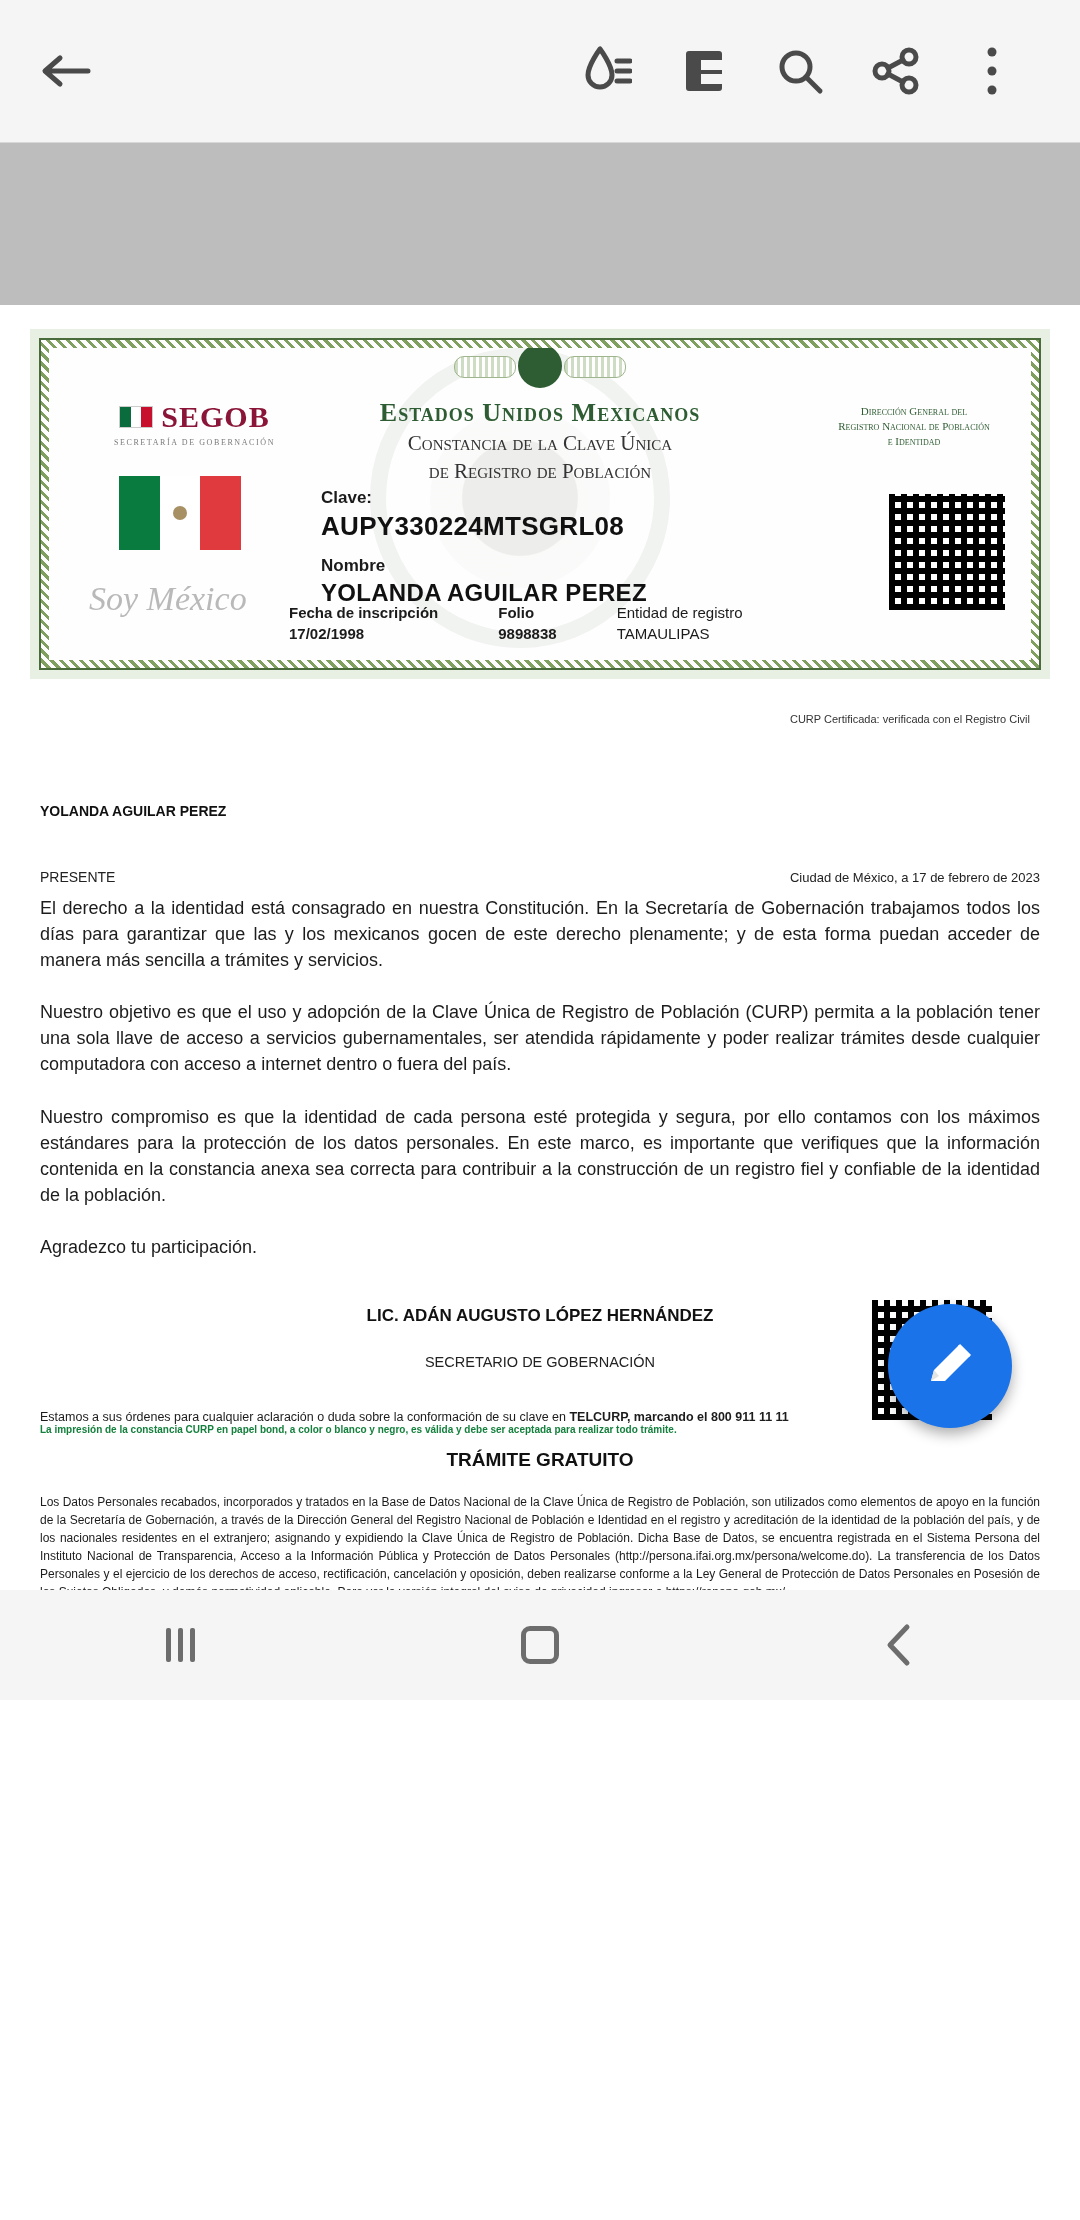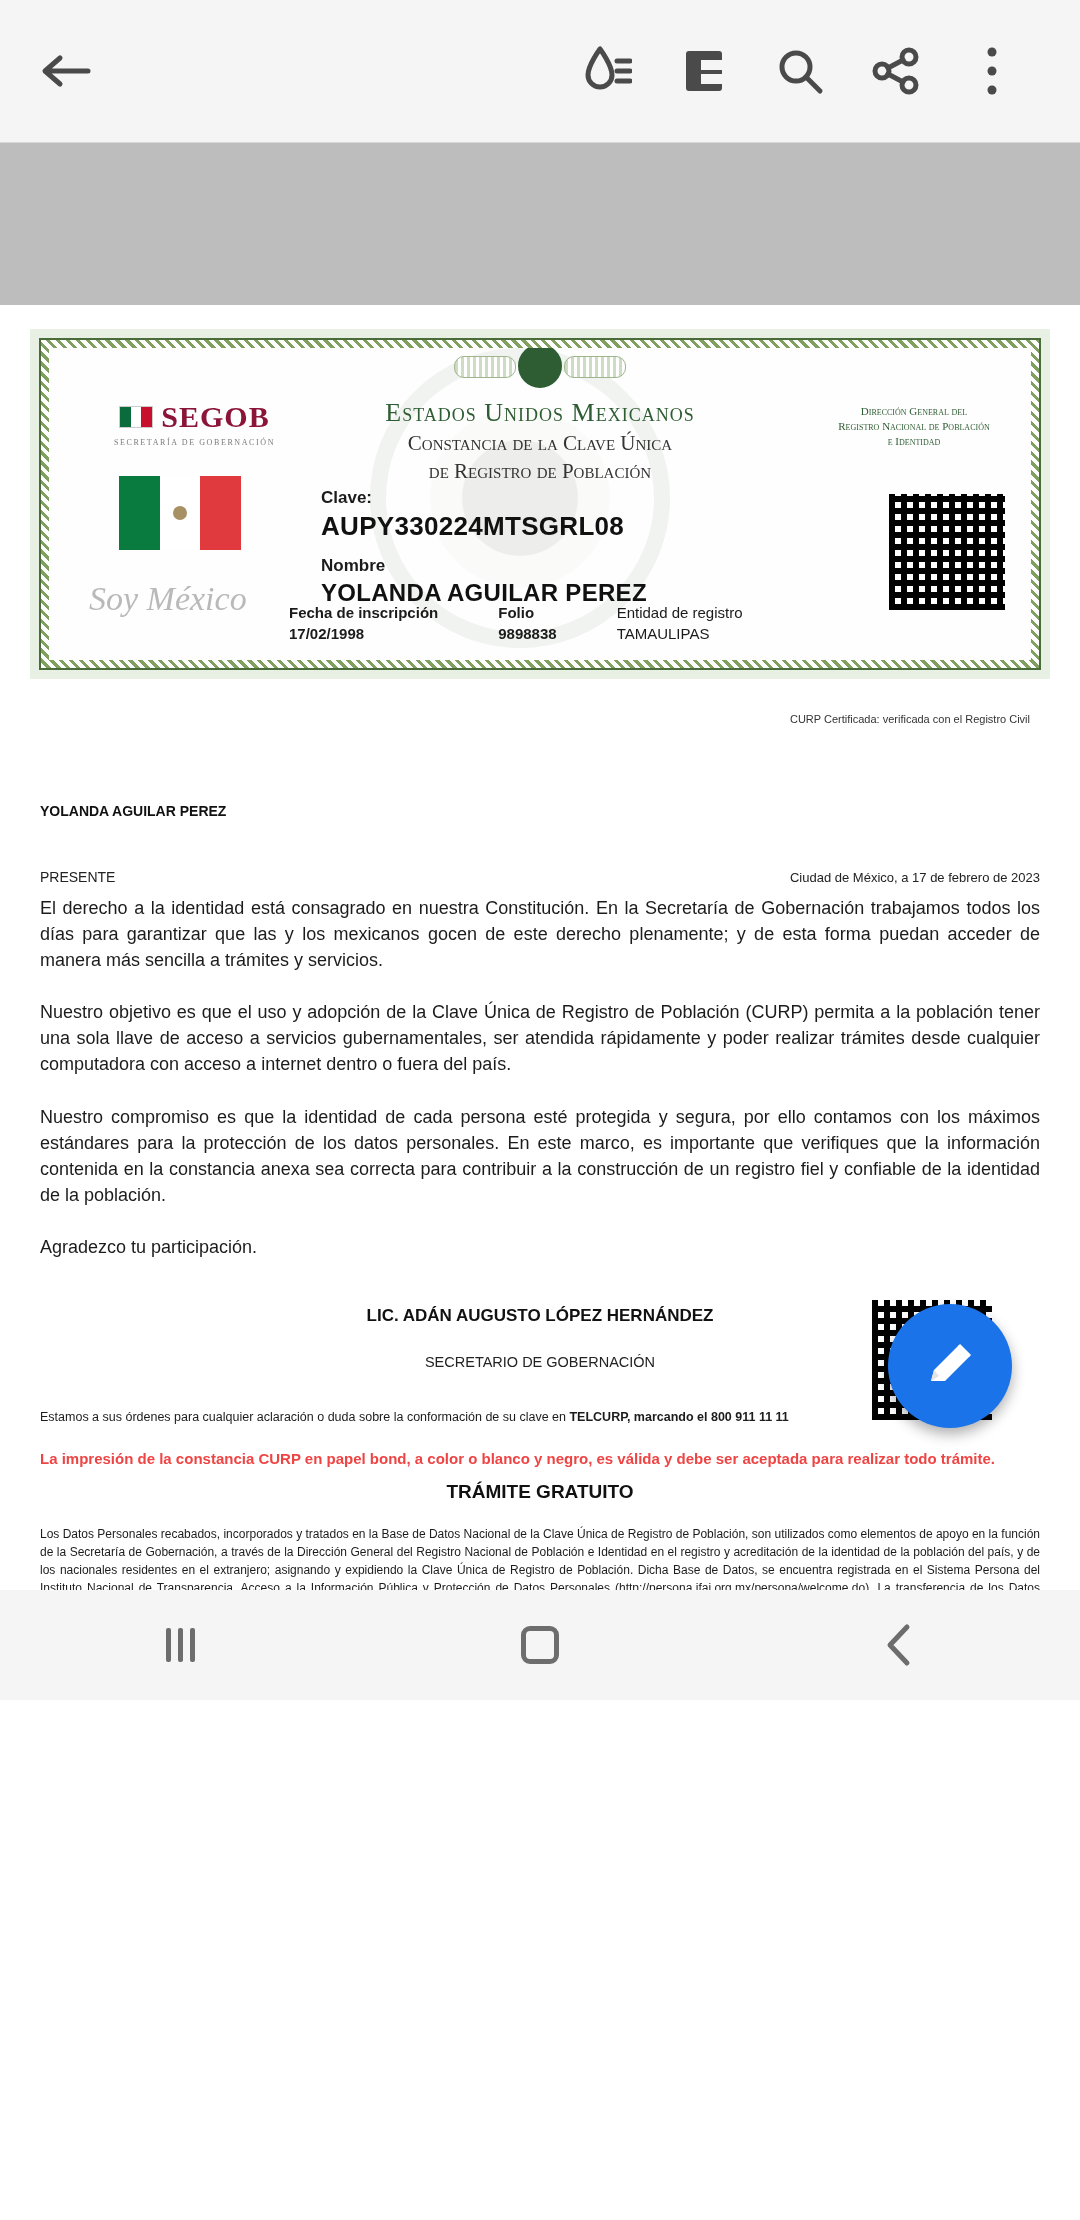--- a/index.html
+++ b/index.html
@@ -141,21 +141,21 @@
     top: 50px; left: 0; right: 0;
     text-align: center;
     font-family: "Liberation Serif", serif;
     color: #2f5d33;
   }
   .curp-title .t1 {
     font-size: 26px;
     letter-spacing: 1px;
     color: #2f5d33;
     font-variant: small-caps;
-    font-weight: normal;
+    font-weight: bold;
   }
   .curp-title .t2 {
     font-size: 21px;
     color: #333333;
     font-variant: small-caps;
     line-height: 1.25;
     margin-top: 2px;
   }
 
   .dgrnp {
@@ -329,24 +329,23 @@
     width: 120px; height: 120px;
   }
   .telcurp {
     font-size: 12.5px;
     color: #1c1c1c;
     margin-top: 40px;
     padding-right: 230px;
   }
   .telcurp b { font-weight: bold; }
   .valid-note {
-    font-size: 15px;
+    font-size: 10px;
     font-weight: bold;
-    color: #ef4444;
-    margin-top: 26px;
+    color: #15803d;
   }
   .gratuito {
     text-align: center;
     font-weight: bold;
     font-size: 19px;
     color: #111;
     margin-top: 14px;
   }
   .privacy {
     font-size: 12px;

